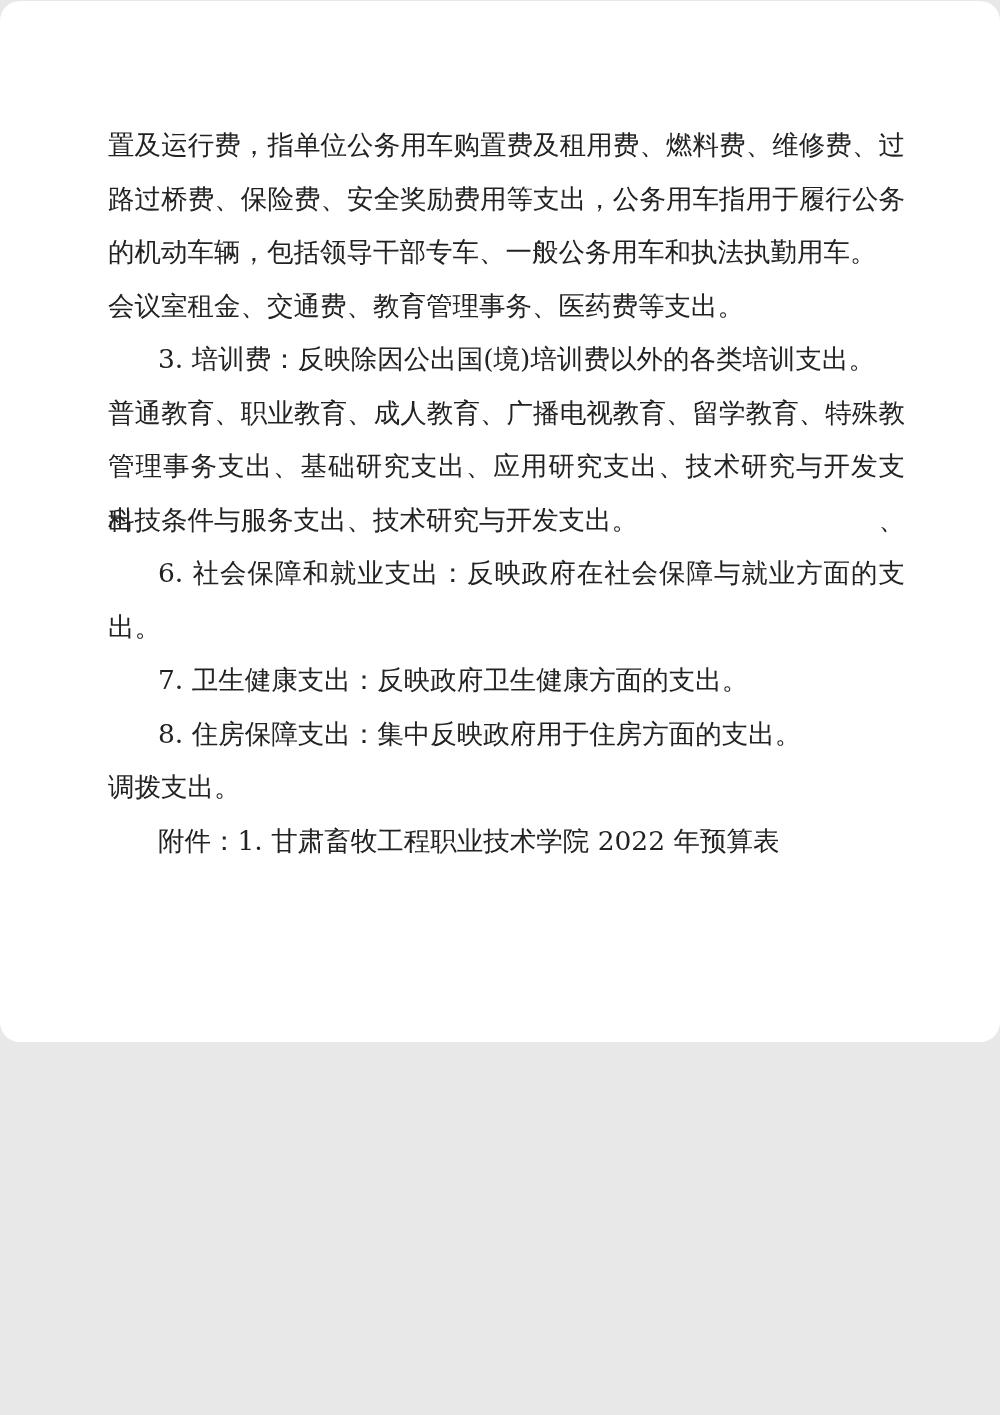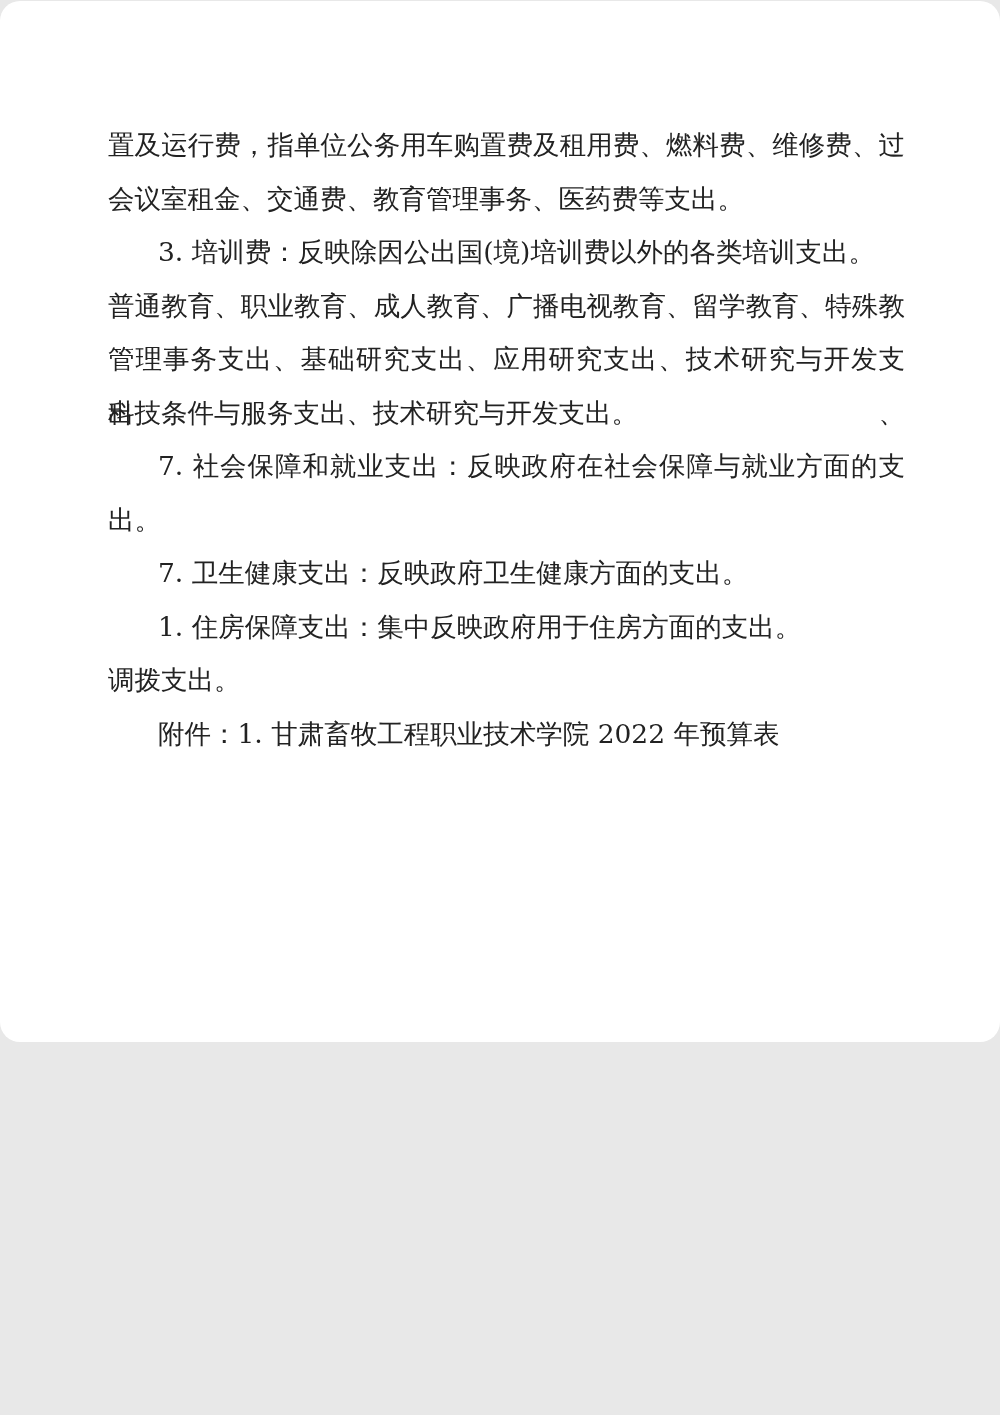--- a/index.html
+++ b/index.html
@@ -46,35 +46,37 @@
   
   .ind2 { padding-left: 130px; }
 </style>
 </head>
 <body>
 
 <div class="page">
   <div class="doc-body">
 
     <div class="ln full">置及运行费，指单位公务用车购置费及租用费、燃料费、维修费、过</div>
+    <div class="ln full">路过桥费、保险费、安全奖励费用等支出，公务用车指用于履行公务</div>
+    <div class="ln">的机动车辆，包括领导干部专车、一般公务用车和执法执勤用车。</div>
 
     <div class="ln">会议室租金、交通费、教育管理事务、医药费等支出。</div>
 
     <div class="ln ind1">3. 培训费：反映除因公出国(境)培训费以外的各类培训支出。</div>
 
     <div class="ln full">普通教育、职业教育、成人教育、广播电视教育、留学教育、特殊教</div>
 
     <div class="ln full">管理事务支出、基础研究支出、应用研究支出、技术研究与开发支出、</div>
     <div class="ln">科技条件与服务支出、技术研究与开发支出。</div>
 
-    <div class="ln full ind1">7. 社会保障和就业支出：反映政府在社会保障与就业方面的支</div>
+    <div class="ln full ind1">6. 社会保障和就业支出：反映政府在社会保障与就业方面的支</div>
     <div class="ln">出。</div>
 
     <div class="ln ind1">7. 卫生健康支出：反映政府卫生健康方面的支出。</div>
 
-    <div class="ln ind1">1. 住房保障支出：集中反映政府用于住房方面的支出。</div>
+    <div class="ln ind1">8. 住房保障支出：集中反映政府用于住房方面的支出。</div>
 
     <div class="ln">调拨支出。</div>
 
     <div class="ln ind1">附件：1. 甘肃畜牧工程职业技术学院 2022 年预算表</div>
 
   </div>
 </div>
 
 </body></html>

